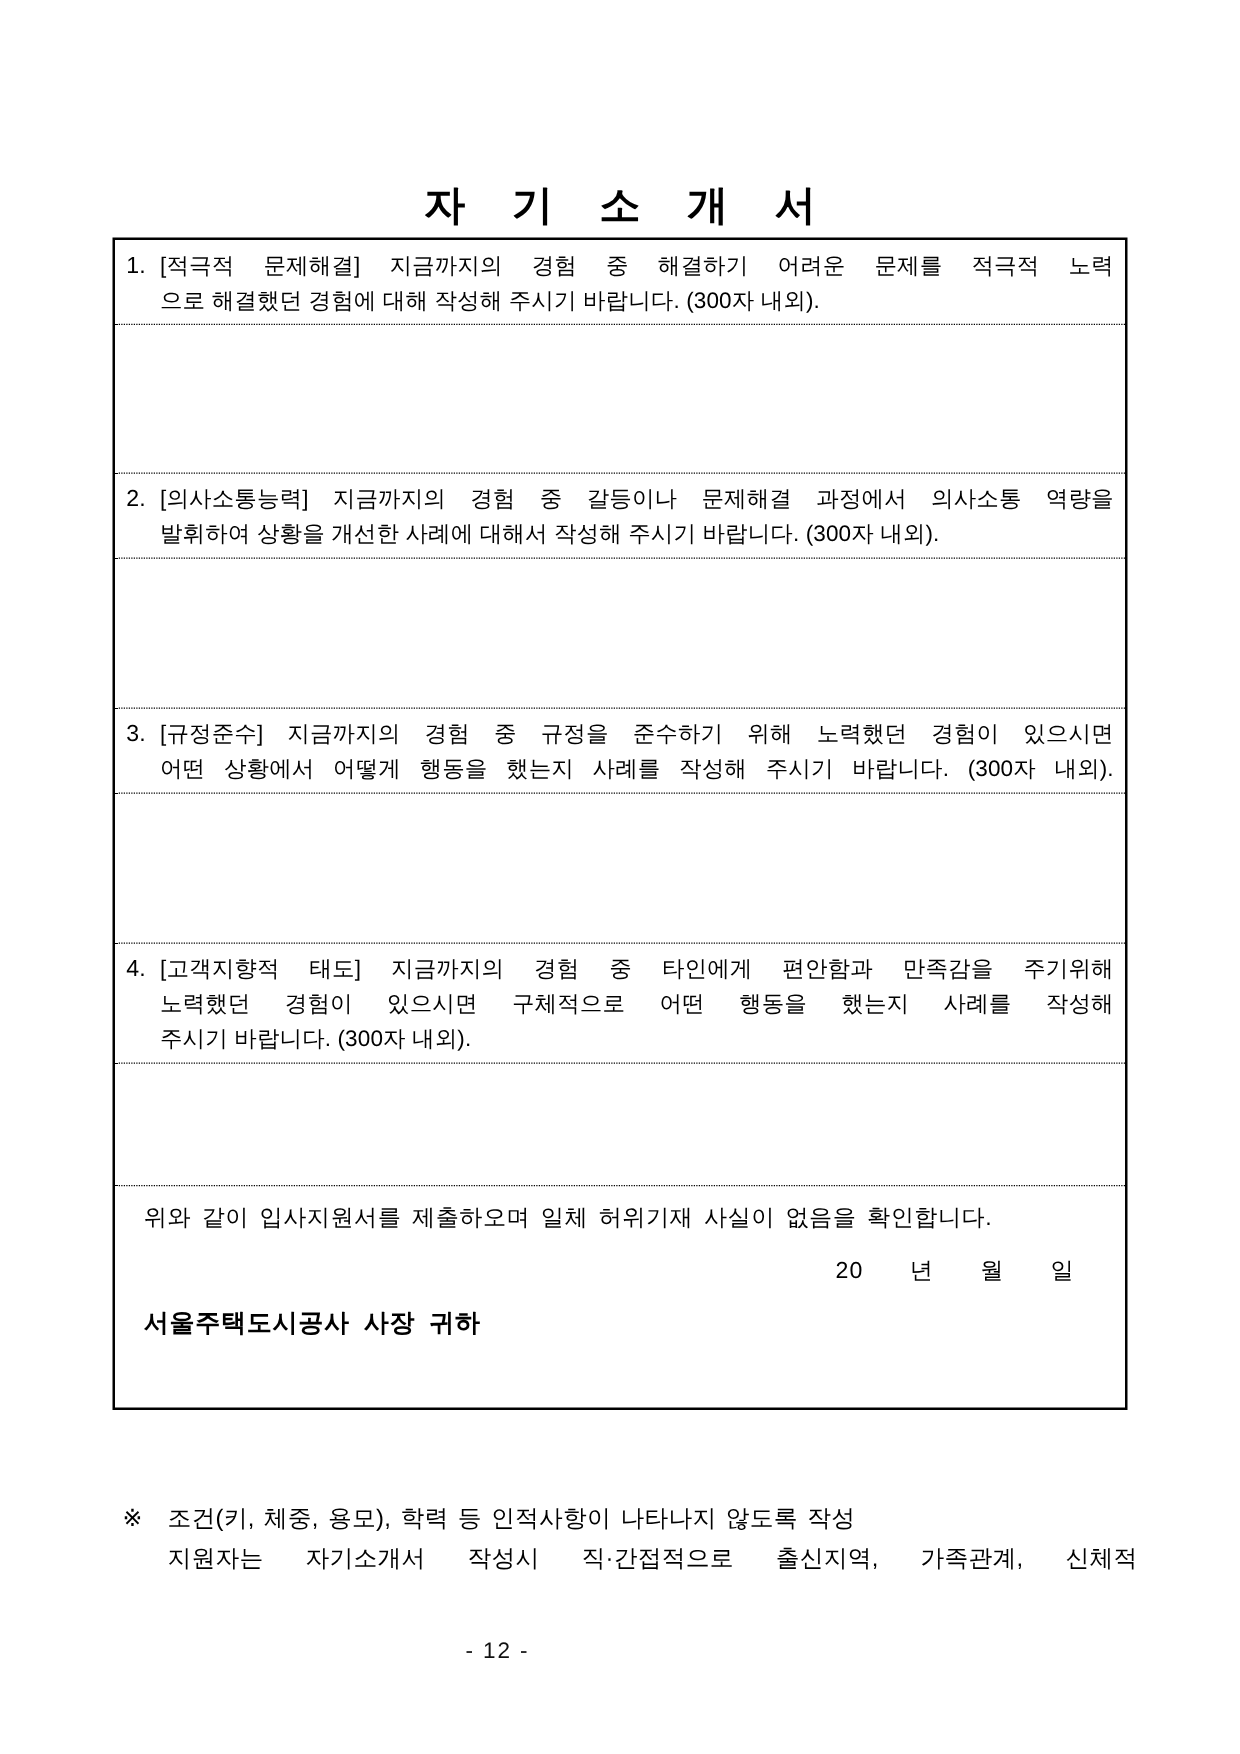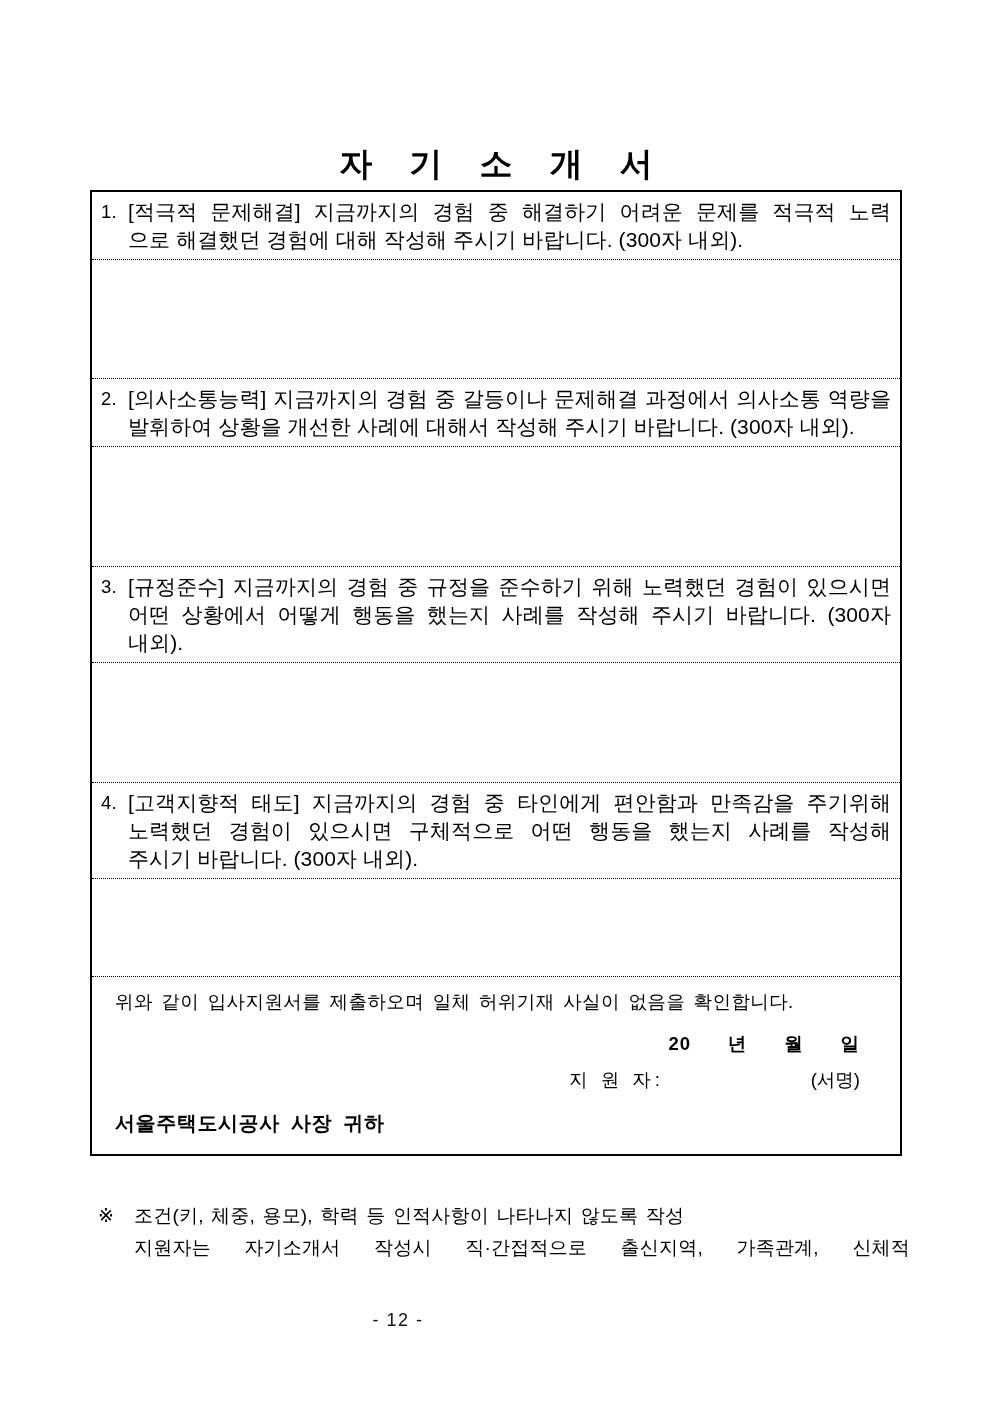--- a/index.html
+++ b/index.html
@@ -75,21 +75,21 @@
     letter-spacing: 0.1px;
   }
   .q-num {
     flex: 0 0 auto;
     width: 27px;
     font-size: 18.5px;
     line-height: 28px;
   }
   .q-text {
     flex: 1 1 auto;
-    font-size: 21px;
+    font-size: 18px;
     line-height: 28px;
     text-align: justify;
     text-align-last: left;
     text-justify: inter-character;
     word-break: keep-all;
   }
   .q-text.justify-all {
     text-align: justify;
     text-align-last: justify;
   }
@@ -122,21 +122,20 @@
     padding-left: 1px;
   }
   .decl-date {
     margin-top: 13px;
     text-align: right;
     font-size: 18.5px;
     line-height: 28px;
     letter-spacing: 1px;
     white-space: pre;
     padding-right: 18px;
-    font-weight: bold;
   }
   .decl-signature {
     margin-top: 8px;
     font-size: 18.5px;
     line-height: 28px;
     display: flex;
     justify-content: flex-end;
     white-space: pre;
     padding-right: 18px;
   }
@@ -269,24 +268,20 @@
           <span class="q-num"></span>
           <span class="q-text">주시기 바랍니다. (300자 내외).</span>
         </div>
       </div>
       <div class="q-answer q4area"></div>
     </div>
 
     <div class="declaration">
       <div class="decl-statement">위와 같이 입사지원서를 제출하오며 일체 허위기재 사실이 없음을 확인합니다.</div>
       <div class="decl-date">20      년      월      일</div>
-      <div class="decl-signature">
-        <span class="decl-sign-label">지 원 자:</span>
-        <span class="decl-sign-mark">(서명)</span>
-      </div>
       <div class="decl-recipient">서울주택도시공사 사장 귀하</div>
     </div>
 
   </div>
 
   <div class="footnote">
     <span class="footnote-mark">※</span>
     <span class="footnote-body">
       <span class="footnote-line" style="display: block;">조건(키, 체중, 용모), 학력 등 인적사항이 나타나지 않도록 작성</span>
       <span class="footnote-line l1" style="display: block;">지원자는 자기소개서 작성시 직·간접적으로 출신지역, 가족관계, 신체적</span>

